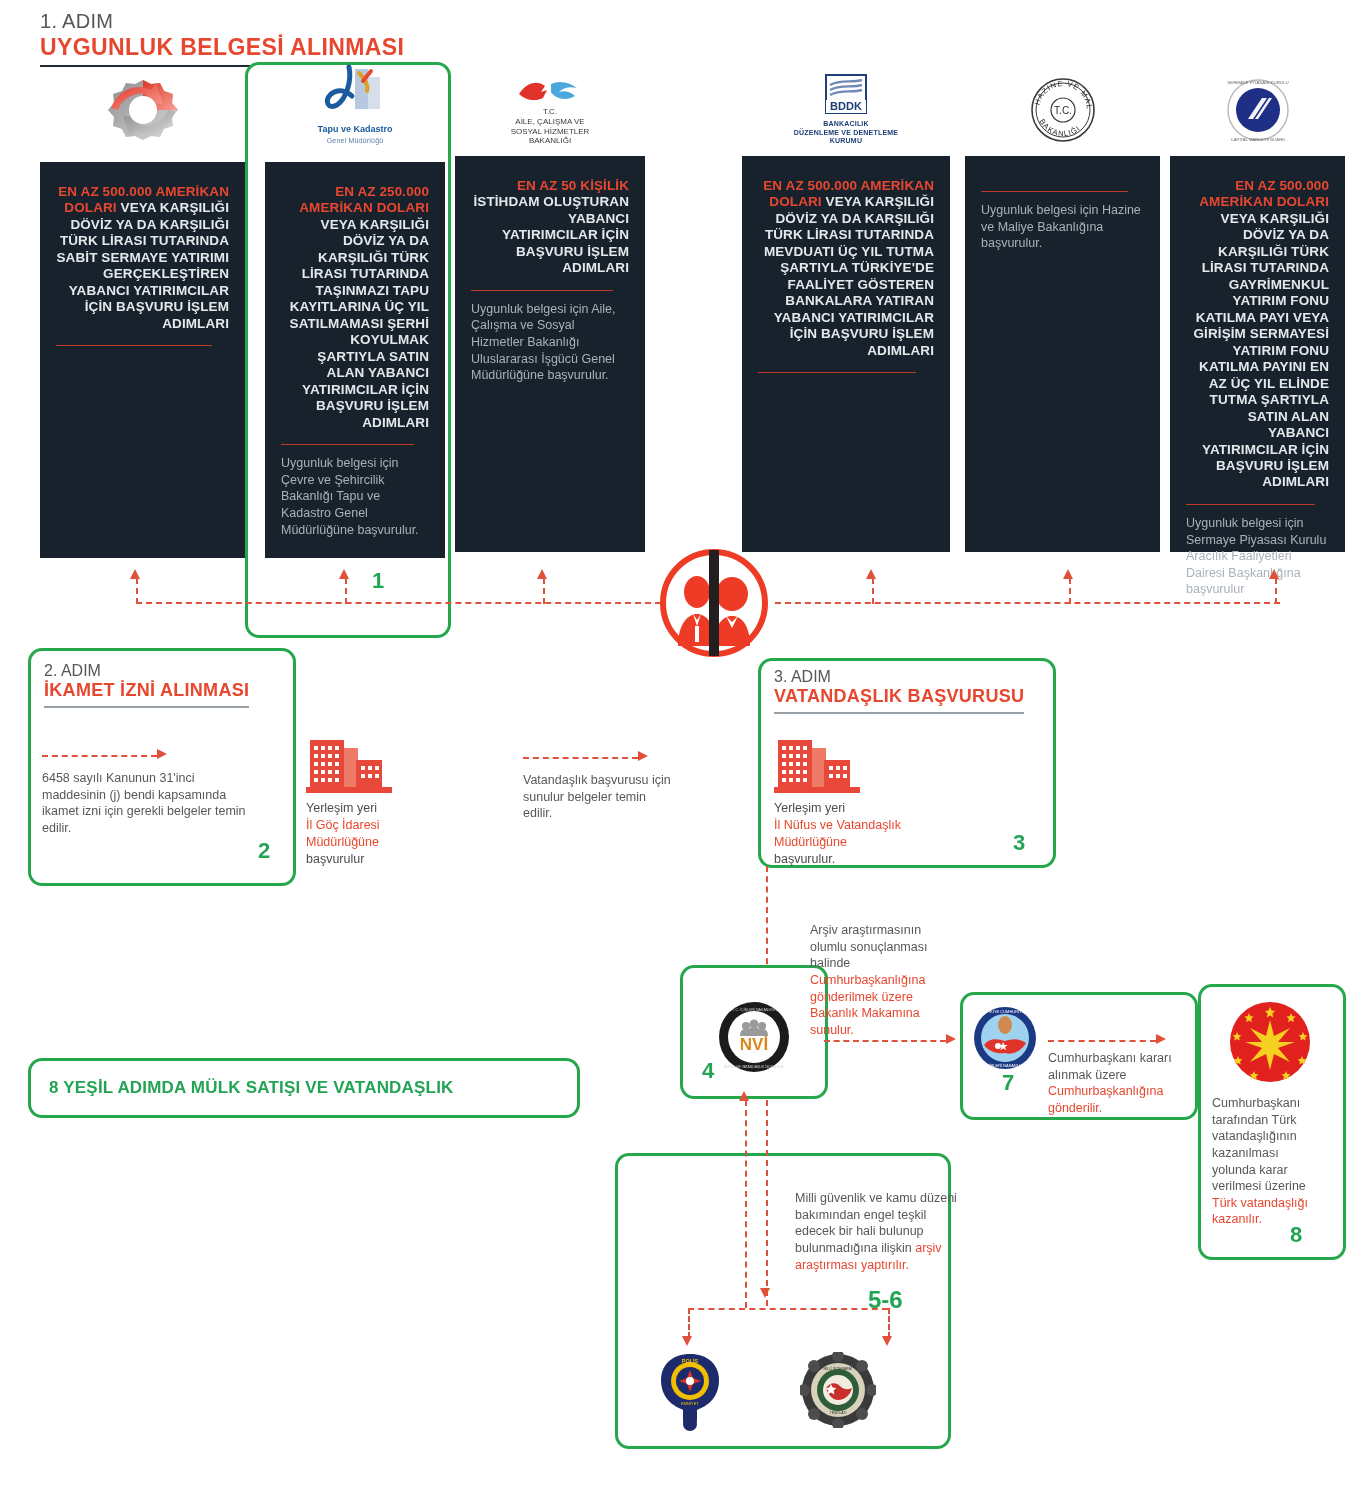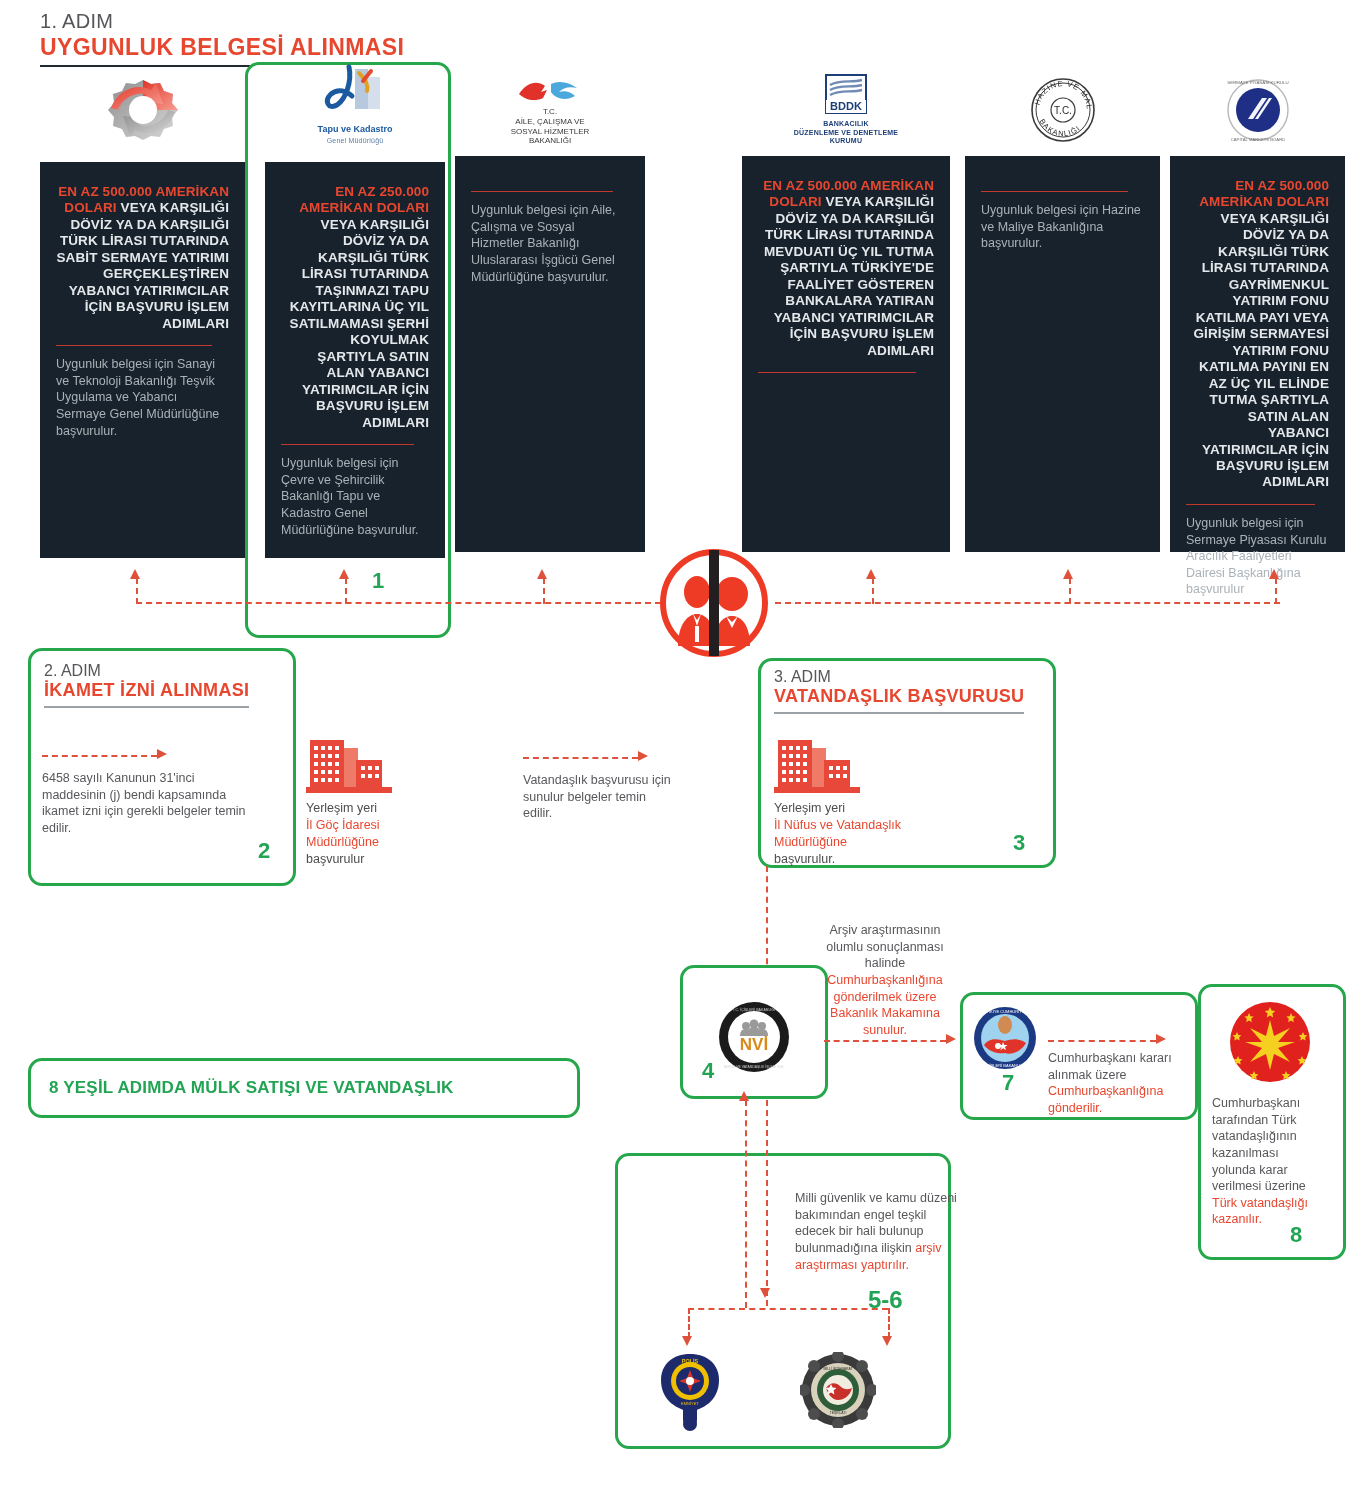--- a/index.html
+++ b/index.html
@@ -93,21 +93,20 @@
       <path d="M82 38 C76 56 56 64 42 56 L37 63 L30 42 L51 44 L46 51 C56 55 71 48 75 36 Z" fill="url(#gg)"></path>
       <circle cx="50" cy="36" r="14" fill="#ffffff"></circle>
     </svg>
   </div>
   <div class="card" style="margin-top:16px;height:396px;">
     <div class="cap">
       <span class="hl">EN AZ 500.000 AMERİKAN DOLARI</span>
       <span>VEYA KARŞILIĞI DÖVİZ YA DA KARŞILIĞI TÜRK LİRASI TUTARINDA SABİT SERMAYE YATIRIMI GERÇEKLEŞTİREN YABANCI YATIRIMCILAR İÇİN BAŞVURU İŞLEM ADIMLARI</span>
     </div>
     <hr>
-    <div class="body">Uygunluk belgesi için Sanayi ve Teknoloji Bakanlığı Teşvik Uygulama ve Yabancı Sermaye Genel Müdürlüğüne başvurulur.</div>
   </div>
 </div>
 
 <div class="gbox" style="left:245px;top:62px;width:200px;height:570px;"></div>
 <div class="gnum" style="left:372px;top:568px;">1</div>
 
 <div class="col" style="left:265px;width:180px;">
   <div class="logo-wrap">
     <svg width="72" height="58" viewBox="0 0 72 58">
       <rect x="36" y="6" width="13" height="40" fill="#9fb7d4" opacity=".75"></rect>
@@ -134,20 +133,24 @@
     <svg width="66" height="26" viewBox="0 0 66 26">
       <path d="M2 16 C10 4 20 2 28 8 L24 14 L30 12 L26 20 C18 24 8 22 2 16 Z" fill="#e0312a"></path>
       <path d="M34 6 C42 2 52 4 60 10 C52 8 46 10 42 14 C48 12 54 14 58 18 C48 24 38 20 34 14 Z" fill="#4aa8dc"></path>
     </svg>
     <div class="logo-cap" style="white-space:pre-line;">T.C.
 AİLE, ÇALIŞMA VE
 SOSYAL HİZMETLER
 BAKANLIĞI</div>
   </div>
   <div class="card" style="margin-top:10px;height:396px;">
+    <div class="cap">
+      <span class="hl">EN AZ 50 KİŞİLİK</span>
+      <span>İSTİHDAM OLUŞTURAN YABANCI YATIRIMCILAR İÇİN BAŞVURU İŞLEM ADIMLARI</span>
+    </div>
     <hr>
     <div class="body">Uygunluk belgesi için Aile, Çalışma ve Sosyal Hizmetler Bakanlığı Uluslararası İşgücü Genel Müdürlüğüne başvurulur.</div>
   </div>
 </div>
 
 <div class="col" style="left:742px;width:208px;">
   <div class="logo-wrap">
     <svg width="56" height="44" viewBox="0 0 56 44">
       <rect x="8" y="2" width="40" height="38" fill="#ffffff" stroke="#1d3f78" stroke-width="2"></rect>
       <path d="M12 12 C22 6 34 10 44 7" stroke="#6f8bb5" stroke-width="2.4" fill="none"></path>
@@ -372,21 +375,21 @@
       <path d="M30 36 C30 29 33 27 37 27 C41 27 44 29 44 36 Z"></path>
       <path d="M39 36 C39 30 42 29 45 29 C48 29 51 30 51 36 Z"></path>
     </g>
     <text x="37" y="50" font-size="17" font-weight="bold" fill="#d88a1a" text-anchor="middle" font-family="Liberation Sans, sans-serif">NVİ</text>
     <text x="37" y="11" font-size="3.6" fill="#cfcfcf" text-anchor="middle" font-family="Liberation Sans, sans-serif">T.C. İÇİŞLERİ BAKANLIĞI</text>
     <text x="37" y="68" font-size="3.4" fill="#cfcfcf" text-anchor="middle" font-family="Liberation Sans, sans-serif">NÜFUS VE VATANDAŞLIK İŞLERİ G.M.</text>
   </svg>
 </div>
 <div class="gnum" style="left:702px;top:1058px;">4</div>
 
-<div class="abs ptxt" style="left:810px;top:922px;width:150px;text-align:center;">
+<div class="abs ptxt" style="left:810px;top:922px;width:150px;">
   <span>Arşiv araştırmasının olumlu sonuçlanması halinde </span><span class="red">Cumhurbaşkanlığına gönderilmek üzere Bakanlık Makamına sunulur.</span>
 </div>
 
 <div class="dash-h" style="left:824px;top:1040px;width:122px;"></div>
 <div class="arr-rt" style="left:946px;top:1034px;"></div>
 
 <div class="gbox" style="left:960px;top:992px;width:232px;height:122px;"></div>
 <div class="abs" style="left:972px;top:1005px;">
   <svg width="66" height="66" viewBox="0 0 66 66">
     <circle cx="33" cy="33" r="31" fill="#1c3a84"></circle>

